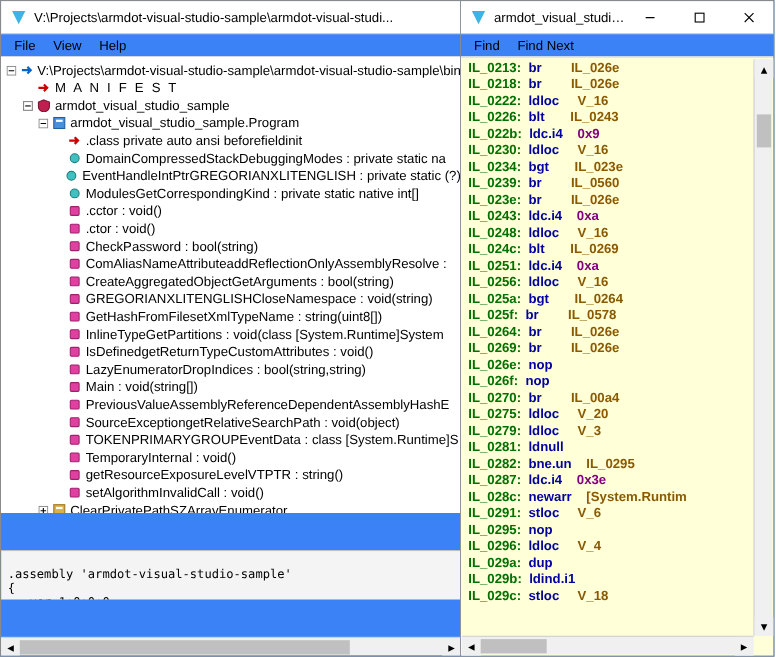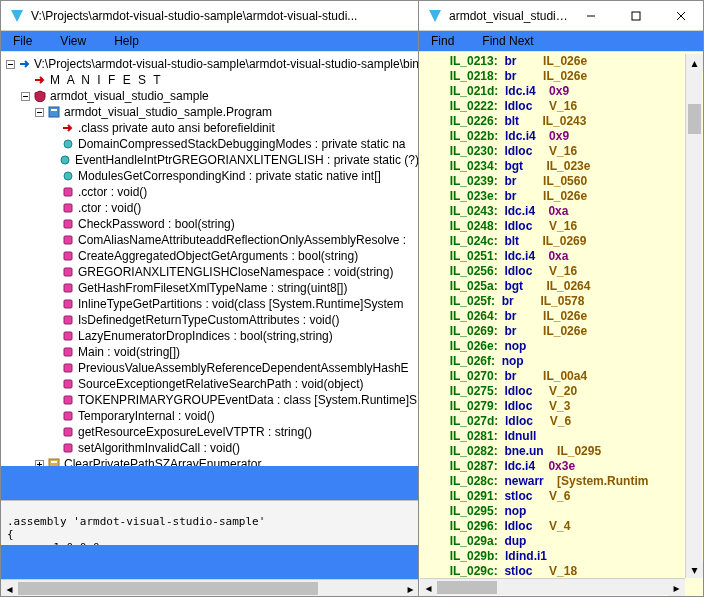--- a/index.html
+++ b/index.html
@@ -3,38 +3,38 @@
 <meta charset="utf-8">
 <style>
 * { margin:0; padding:0; box-sizing:border-box; font-family:"Segoe UI",Tahoma,sans-serif; font-size:12px; }
 body { background:#fff; width:705px; height:597px; position:relative; overflow:hidden; }
 .window { position:absolute; border:1px solid #8a8a8a; background:#3b82f6; display:flex; flex-direction:column; }
 .titlebar { height:30px; display:flex; align-items:center; background:#fff; border-bottom:1px solid #d0d0d0; }
 .t-icon { width:16px; height:16px; margin:0 6px 0 8px; }
 .t-title { flex:1; font-size:12px; color:#000; white-space:nowrap; overflow:hidden; text-overflow:ellipsis; }
 .t-btns { display:flex; }
 .t-btn { width:45px; height:29px; display:flex; align-items:center; justify-content:center; color:#000; }
-.menubar { height:21px; display:flex; align-items:center; padding:0 4px; gap:12px; border-bottom:1px solid #e0e0e0; }
+.menubar { height:21px; display:flex; align-items:center; padding:0 4px; gap:0; border-bottom:1px solid #e0e0e0; }
 .menu-item { padding:2px 8px; font-size:12px; color:#000; }
 .content { flex:1; overflow:hidden; display:flex; flex-direction:column;gap:34px; }
 .tree { flex:1; overflow:auto; background:#fff; padding-top:4px; }
 .tree-row { display:flex; align-items:center; height:16px; white-space:nowrap; padding-left:4px; }
 .tw { display:inline-flex; align-items:center; justify-content:center; width:12px; height:12px; margin-right:2px; }
 .tw svg { display:block; }
 .sp { display:inline-block; width:14px; }
 .ic { width:14px; height:14px; margin-right:3px; display:inline-flex; align-items:center; justify-content:center; }
 .lbl { font-size:12px; color:#000; }
 .lbl.spaced { letter-spacing:2px; }
 .bottom-panel { height:45px; border-top:1px solid #c0c0c0; background:#f4f4f4; font-family:Consolas,monospace; font-size:11px; padding:14px 6px; color:#000; white-space:pre; overflow:hidden; }
 .scrollbar-h { height:17px; background:#f0f0f0; border-top:1px solid #d0d0d0; position:relative; }
 .sb-left,.sb-right { position:absolute; top:0; width:17px; height:17px; display:flex; align-items:center; justify-content:center; background:#f0f0f0; }
 .sb-left{left:0}.sb-right{right:0}
 .sb-thumb { position:absolute; top:2px; height:13px; background:#c0c0c0; }
 
-.il { flex:1; overflow:auto; background:#ffffd8; font-family:Consolas,"Courier New",monospace; font-size:12px; padding:2px 24px; }
+.il { flex:1; overflow:auto; background:#ffffd8; font-family:Consolas,"Courier New",monospace; font-size:12px; padding:2px 0; }
 .il-row { white-space:pre; color:#000; line-height:15px; font-weight:bold; }
 .il-lbl { color:#007000; }
 .il-op  { color:#0000a0; }
 .il-arg { color:#8b5a00; }
 .il-num { color:#800080; }
 .scrollbar-v { position:absolute; right:1px; top:53px; bottom:18px; width:17px; background:#f0f0f0; border-left:1px solid #d0d0d0; }
 .sb-up,.sb-down { position:absolute; left:0; width:17px; height:17px; display:flex; align-items:center; justify-content:center; background:#f0f0f0; }
 .sb-up{top:0}.sb-down{bottom:0}
 .sb-vthumb { position:absolute; left:2px; width:13px; background:#c0c0c0; }
 </style>
@@ -440,21 +440,20 @@
         </div>
     </div>
   </div>
   <div class="menubar">
     <span class="menu-item">Find</span>
     <span class="menu-item">Find Next</span>
   </div>
   <div class="il" id="il">
       <div class="il-row">  <span class="il-lbl">IL_0213:  </span><span class="il-op">br        </span><span class="il-arg">IL_026e</span></div>
       <div class="il-row">  <span class="il-lbl">IL_0218:  </span><span class="il-op">br        </span><span class="il-arg">IL_026e</span></div>
-      <div class="il-row">  <span class="il-lbl">IL_021d:  </span><span class="il-op">ldc.i4    </span><span class="il-num">0x9</span></div>
       <div class="il-row">  <span class="il-lbl">IL_0222:  </span><span class="il-op">ldloc     </span><span class="il-arg">V_16</span></div>
       <div class="il-row">  <span class="il-lbl">IL_0226:  </span><span class="il-op">blt       </span><span class="il-arg">IL_0243</span></div>
       <div class="il-row">  <span class="il-lbl">IL_022b:  </span><span class="il-op">ldc.i4    </span><span class="il-num">0x9</span></div>
       <div class="il-row">  <span class="il-lbl">IL_0230:  </span><span class="il-op">ldloc     </span><span class="il-arg">V_16</span></div>
       <div class="il-row">  <span class="il-lbl">IL_0234:  </span><span class="il-op">bgt       </span><span class="il-arg">IL_023e</span></div>
       <div class="il-row">  <span class="il-lbl">IL_0239:  </span><span class="il-op">br        </span><span class="il-arg">IL_0560</span></div>
       <div class="il-row">  <span class="il-lbl">IL_023e:  </span><span class="il-op">br        </span><span class="il-arg">IL_026e</span></div>
       <div class="il-row">  <span class="il-lbl">IL_0243:  </span><span class="il-op">ldc.i4    </span><span class="il-num">0xa</span></div>
       <div class="il-row">  <span class="il-lbl">IL_0248:  </span><span class="il-op">ldloc     </span><span class="il-arg">V_16</span></div>
       <div class="il-row">  <span class="il-lbl">IL_024c:  </span><span class="il-op">blt       </span><span class="il-arg">IL_0269</span></div>
@@ -462,21 +461,20 @@
       <div class="il-row">  <span class="il-lbl">IL_0256:  </span><span class="il-op">ldloc     </span><span class="il-arg">V_16</span></div>
       <div class="il-row">  <span class="il-lbl">IL_025a:  </span><span class="il-op">bgt       </span><span class="il-arg">IL_0264</span></div>
       <div class="il-row">  <span class="il-lbl">IL_025f:  </span><span class="il-op">br        </span><span class="il-arg">IL_0578</span></div>
       <div class="il-row">  <span class="il-lbl">IL_0264:  </span><span class="il-op">br        </span><span class="il-arg">IL_026e</span></div>
       <div class="il-row">  <span class="il-lbl">IL_0269:  </span><span class="il-op">br        </span><span class="il-arg">IL_026e</span></div>
       <div class="il-row">  <span class="il-lbl">IL_026e:  </span><span class="il-op">nop       </span><span class="il-arg"></span></div>
       <div class="il-row">  <span class="il-lbl">IL_026f:  </span><span class="il-op">nop       </span><span class="il-arg"></span></div>
       <div class="il-row">  <span class="il-lbl">IL_0270:  </span><span class="il-op">br        </span><span class="il-arg">IL_00a4</span></div>
       <div class="il-row">  <span class="il-lbl">IL_0275:  </span><span class="il-op">ldloc     </span><span class="il-arg">V_20</span></div>
       <div class="il-row">  <span class="il-lbl">IL_0279:  </span><span class="il-op">ldloc     </span><span class="il-arg">V_3</span></div>
-      <div class="il-row">  <span class="il-lbl">IL_027d:  </span><span class="il-op">ldloc     </span><span class="il-arg">V_6</span></div>
       <div class="il-row">  <span class="il-lbl">IL_0281:  </span><span class="il-op">ldnull    </span><span class="il-arg"></span></div>
       <div class="il-row">  <span class="il-lbl">IL_0282:  </span><span class="il-op">bne.un    </span><span class="il-arg">IL_0295</span></div>
       <div class="il-row">  <span class="il-lbl">IL_0287:  </span><span class="il-op">ldc.i4    </span><span class="il-num">0x3e</span></div>
       <div class="il-row">  <span class="il-lbl">IL_028c:  </span><span class="il-op">newarr    </span><span class="il-arg">[System.Runtim</span></div>
       <div class="il-row">  <span class="il-lbl">IL_0291:  </span><span class="il-op">stloc     </span><span class="il-arg">V_6</span></div>
       <div class="il-row">  <span class="il-lbl">IL_0295:  </span><span class="il-op">nop       </span><span class="il-arg"></span></div>
       <div class="il-row">  <span class="il-lbl">IL_0296:  </span><span class="il-op">ldloc     </span><span class="il-arg">V_4</span></div>
       <div class="il-row">  <span class="il-lbl">IL_029a:  </span><span class="il-op">dup       </span><span class="il-arg"></span></div>
       <div class="il-row">  <span class="il-lbl">IL_029b:  </span><span class="il-op">ldind.i1  </span><span class="il-arg"></span></div>
       <div class="il-row">  <span class="il-lbl">IL_029c:  </span><span class="il-op">stloc     </span><span class="il-arg">V_18</span></div>

